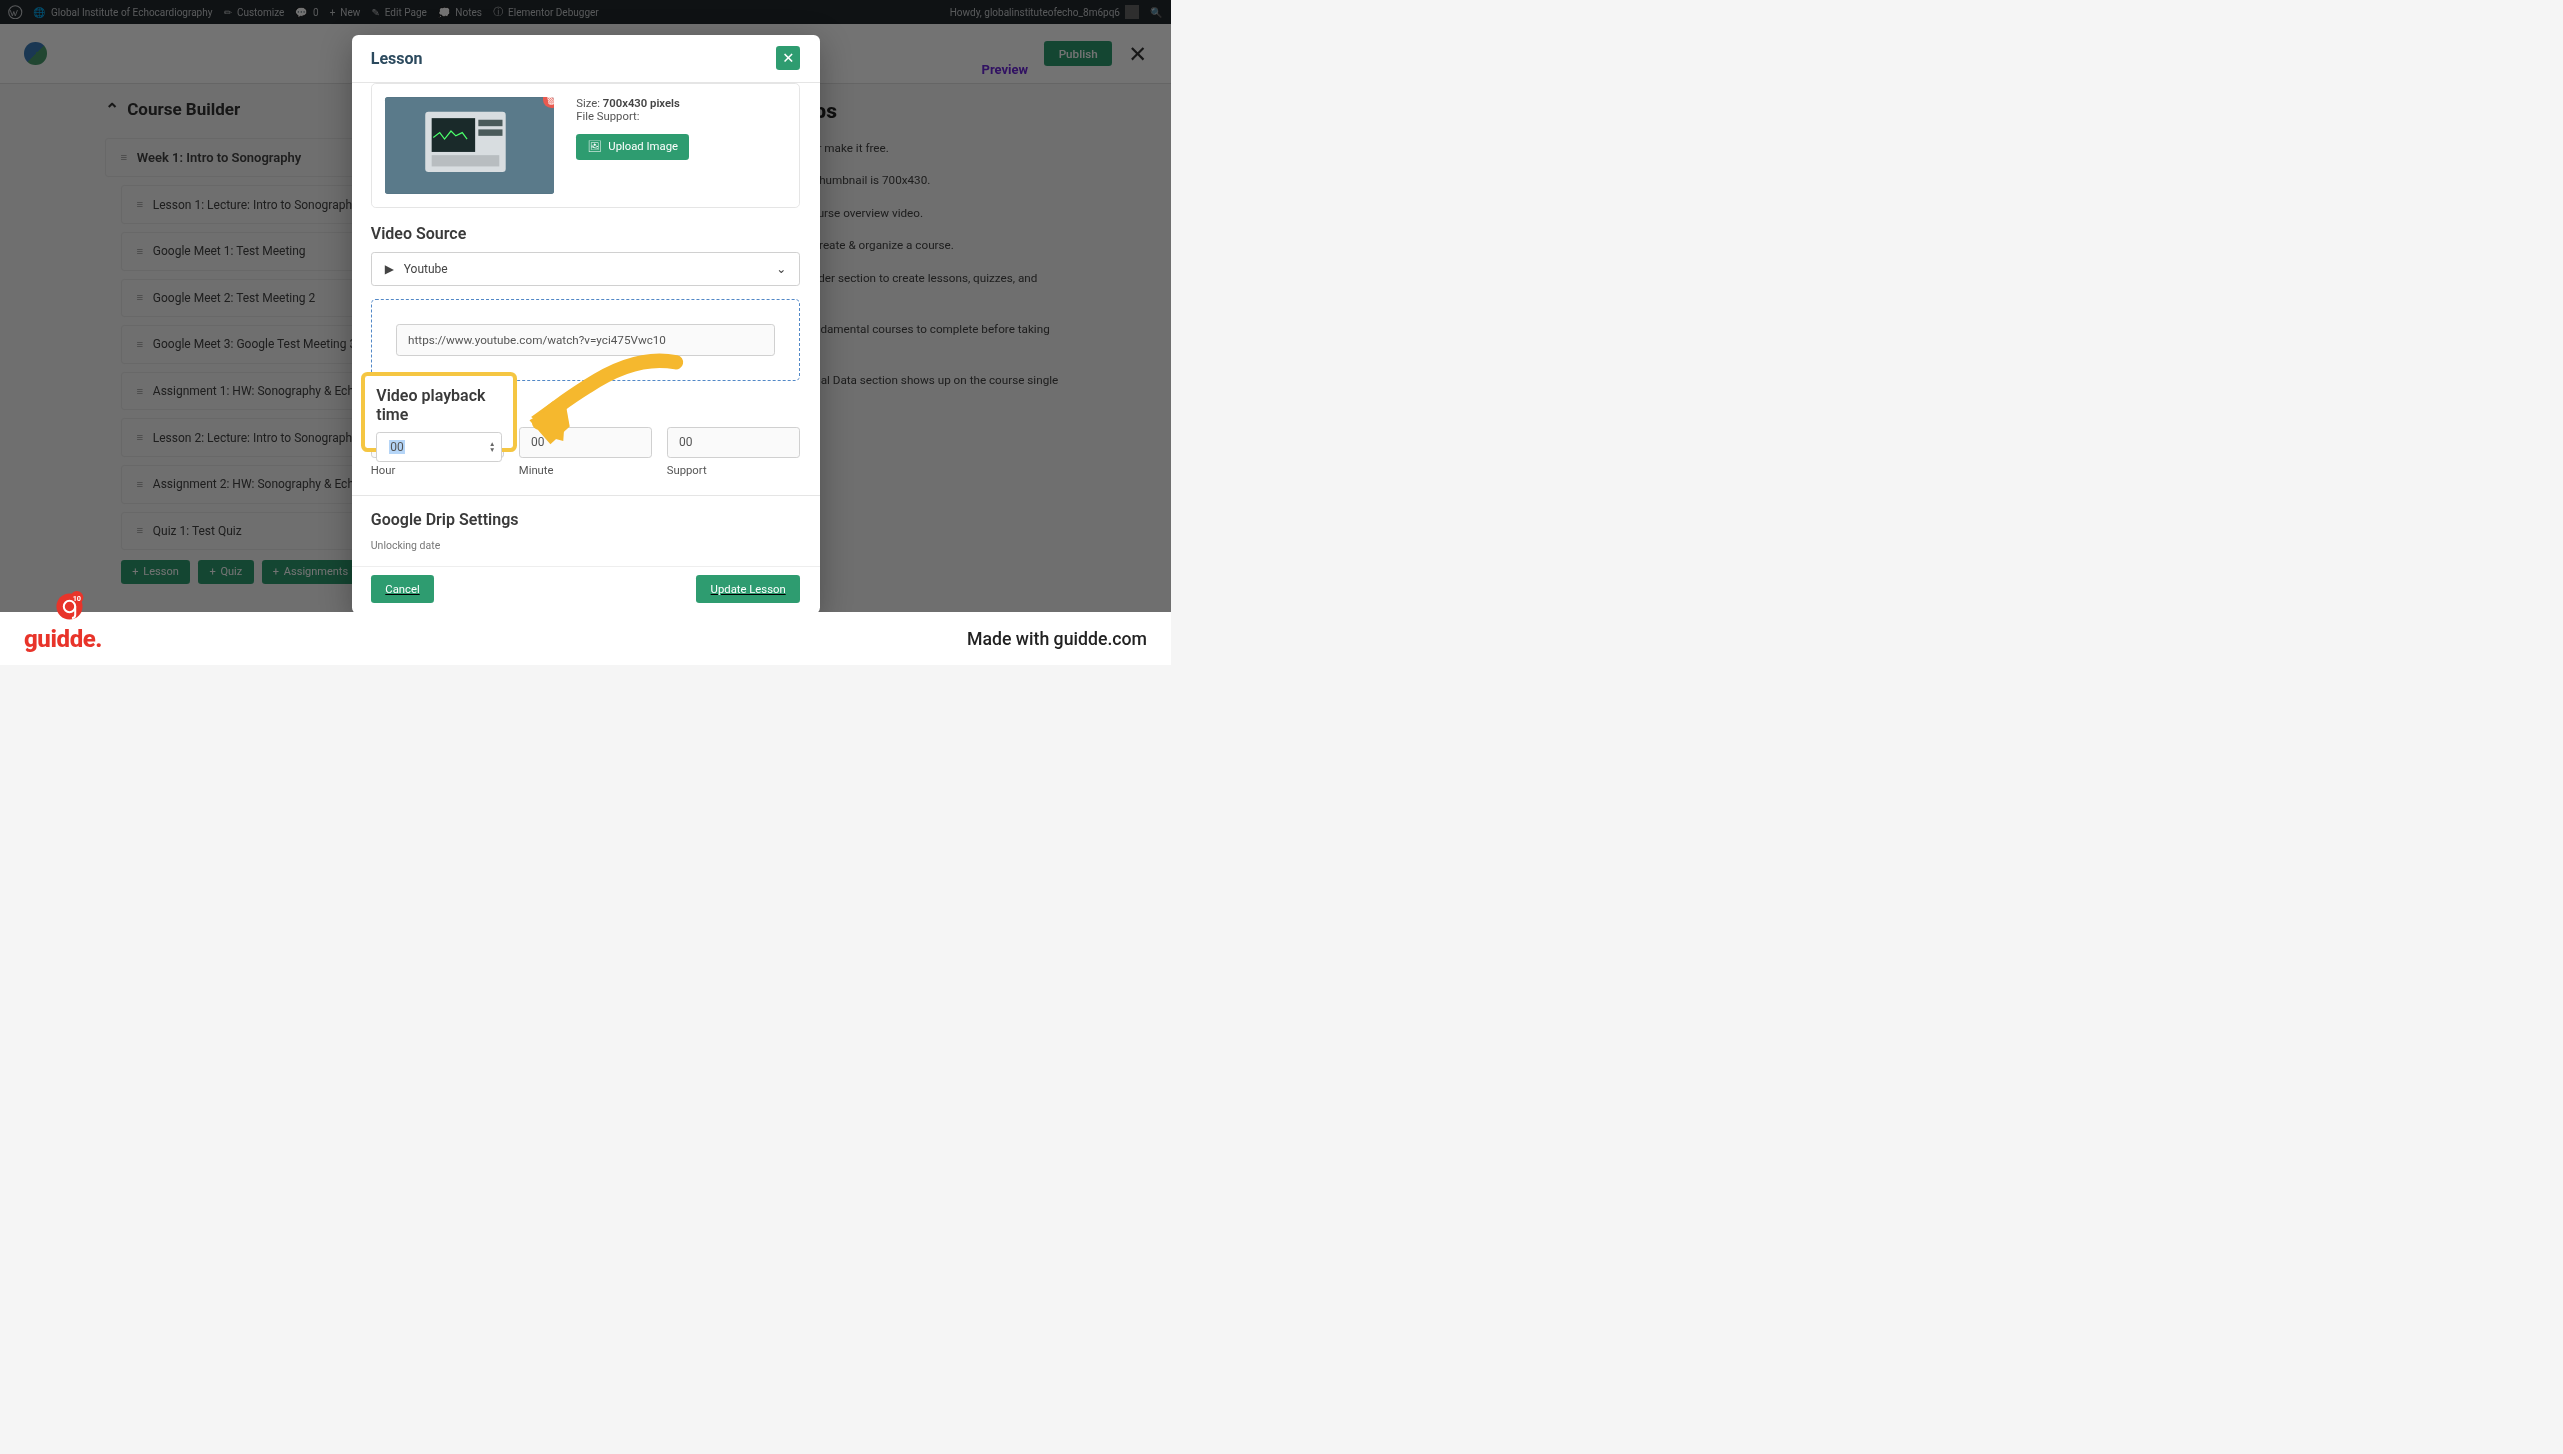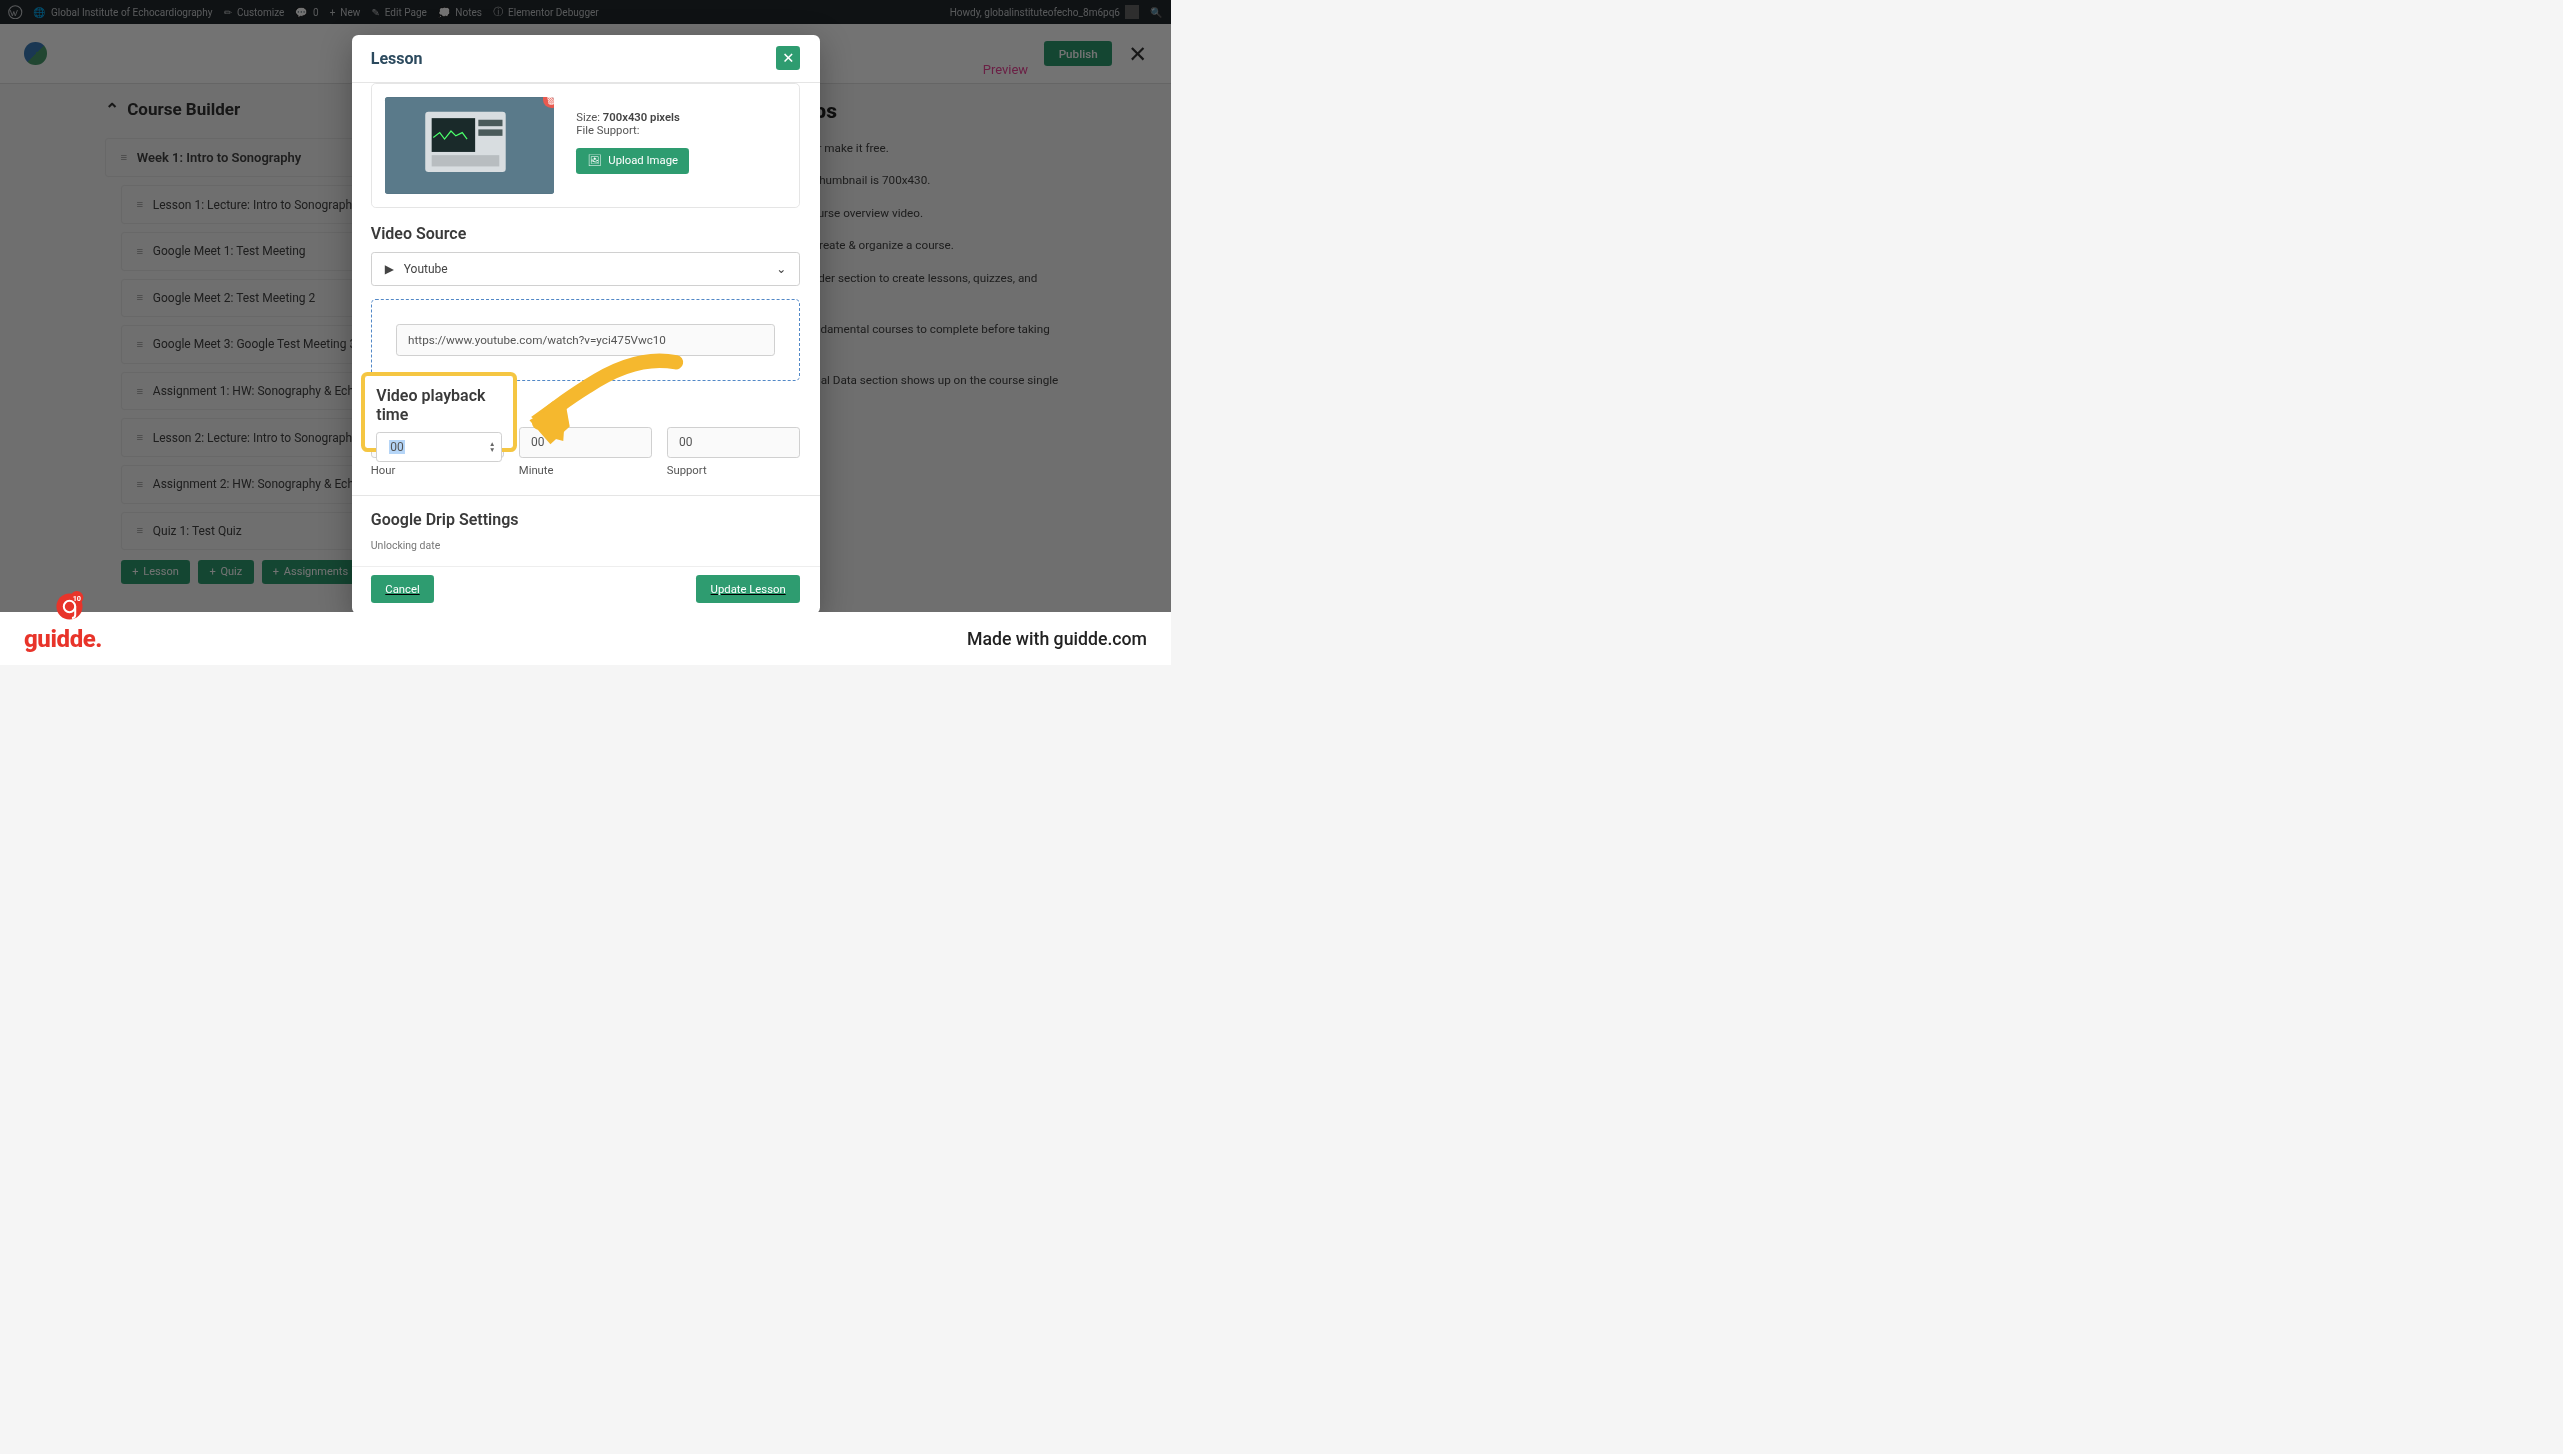--- a/index.html
+++ b/index.html
@@ -9,21 +9,21 @@
 .wp-admin-bar { background: #23282d; color: #c3c7ca; height: 24px; display: flex; align-items: center; padding: 0 8px; font-size: 10px; justify-content: space-between; }
 .wp-left, .wp-right { display: flex; align-items: center; gap: 11.3px; }
 .wp-item { display: flex; align-items: center; gap: 4.8px; cursor: pointer; }
 .wp-avatar { width: 14.5px; height: 14.5px; background: #666; }
 
 
 .app-header { height: 60px; background: #fff; display: flex; align-items: center; justify-content: space-between; padding: 0 24px; border-bottom: 0.8px solid #e1e1e1; }
 .header-left { display: flex; align-items: center; gap: 9.7px; }
 .logo-circle { width: 22.5px; height: 22.5px; border-radius: 50%; background: linear-gradient(135deg, #3a7bb8 50%, #4a9b6e 50%); }
 .header-right { display: flex; align-items: center; gap: 16px; }
-.preview-btn { font-size: 13px; font-weight: 400; color: #ec4899; background: none; border: none; cursor: pointer; margin-top: 32px; }
+.preview-btn { font-size: 13px; font-weight: 700; color: #6d28d9; background: none; border: none; cursor: pointer; margin-top: 32px; }
 .publish-btn { background: #2e9c70; color: #fff; border: none; padding: 5.6px 14.5px; border-radius: 3.2px; font-size: 11.7px; font-weight: 500; cursor: pointer; text-align: right; }
 .close-x { font-size: 22.5px; font-weight: 300; cursor: pointer; color: #333; }
 
 
 .main { display: flex; padding: 14.5px 105px 0 105px; gap: 32px; }
 .left-col { flex: 0 0 515px; }
 .right-col { flex: 1; padding-top: 0; }
 
 .section-header { display: flex; align-items: center; gap: 8px; font-size: 17px; font-weight: 700; color: #333; margin-bottom: 19.3px; }
 .chevron-up { transform: rotate(180deg); display: inline-block; }
@@ -47,21 +47,21 @@
 
 .modal { position: absolute; top: 35px; left: 50%; transform: translateX(-50%); width: 468px; background: #fff; border-radius: 6.4px; z-index: 20; max-height: 579px; display: flex; flex-direction: column; box-shadow: 0 8px 32px rgba(0,0,0,0.3); }
 .modal-header { display: flex; justify-content: space-between; align-items: center; padding: 11.3px 19.3px; border-bottom: 0.8px solid #e5e5e5; }
 .modal-title { font-size: 16px; font-weight: 700; color: #2c4a5e; }
 .modal-close { width: 24px; height: 24px; background: #2e9c70; border: none; border-radius: 3.2px; color: #fff; font-size: 14.5px; cursor: pointer; display: flex; align-items: center; justify-content: center; }
 .modal-body { padding: 0 19.3px 9.7px 19.3px; overflow-y: auto; flex: 1; }
 
 .featured-box { border: 0.8px solid #e5e5e5; border-radius: 4.8px; padding: 13px; display: flex; gap: 22.5px; margin-bottom: 16px; }
 .thumb-wrap { position: relative; width: 169px; height: 97px; background: #4a6a7a; border-radius: 3.2px; overflow: hidden; }
 .thumb-del { position: absolute; top: -6.4px; right: -6.4px; width: 17.7px; height: 17.7px; background: #e85a4f; border-radius: 50%; color: #fff; display: flex; align-items: center; justify-content: center; font-size: 9.7px; }
-.thumb-info { font-size: 11.3px; color: #555; margin-top: 14px; }
+.thumb-info { font-size: 11.3px; color: #555; }
 .thumb-info .sz { font-weight: 600; color: #444; }
 .upload-btn { margin-top: 11.3px; background: #2e9c70; color: #fff; border: none; padding: 6.4px 11.3px; border-radius: 3.2px; font-size: 11.3px; cursor: pointer; display: inline-flex; align-items: center; gap: 6.4px; }
 
 .field-label { font-size: 16px; font-weight: 600; color: #3a3a3a; margin-bottom: 9.7px; }
 .select-box { border: 0.8px solid #d0d0d0; border-radius: 3.2px; padding: 8.8px 13px; display: flex; align-items: center; gap: 9.7px; font-size: 12px; color: #444; position: relative; margin-bottom: 13px; }
 .select-chevron { position: absolute; right: 13px; }
 .url-box { border: 1.6px dashed #5288c7; border-radius: 4.8px; padding: 24px; margin-bottom: 17.7px; }
 .url-input { width: 100%; border: 0.8px solid #d0d0d0; border-radius: 3.2px; padding: 8px 11.3px; font-size: 11.7px; color: #555; background: #fafafa; }
 
 .playback-row { display: flex; gap: 14.5px; margin-bottom: 17.7px; }

